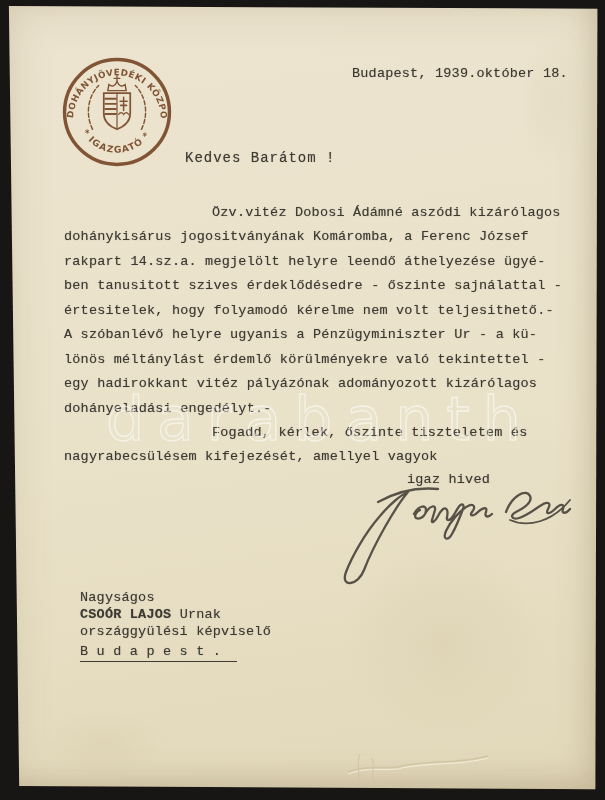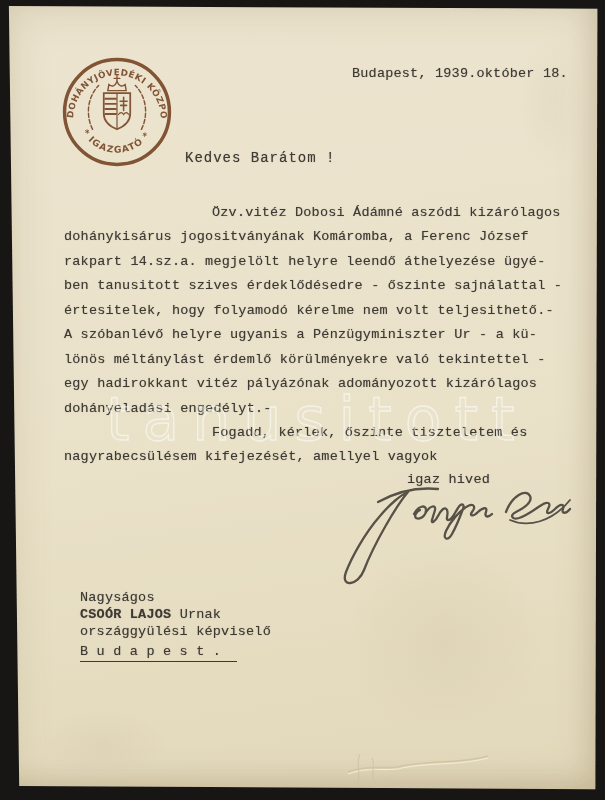--- a/index.html
+++ b/index.html
@@ -119,21 +119,21 @@
       </g>
     </svg>
 
     <div class="address">
       <div class="type">Nagyságos</div>
       <div class="type"><span class="bold">CSOÓR LAJOS</span><span> Urnak</span></div>
       <div class="type">országgyülési képviselő</div>
       <div><span class="type city">B u d a p e s t .</span></div>
     </div>
 
-    <div class="watermark">tanusitott</div>
+    <div class="watermark">darabanth</div>
 
     <svg class="crease" viewBox="0 0 160 40">
       <path d="M10,24 C30,16 52,22 64,18 C92,12 122,16 150,8" fill="none" stroke="#cfc4a0" stroke-width="1.4"></path>
       <path d="M10,26 C30,18 52,24 64,20 C92,14 122,18 150,10" fill="none" stroke="#f4eeda" stroke-width="1.2"></path>
       <path d="M22,6 C17,16 24,28 19,38 M34,10 C38,18 32,26 36,34" fill="none" stroke="#cfc4a0" stroke-width="1.1"></path>
     </svg>
 
   </div>
 </div>
 

